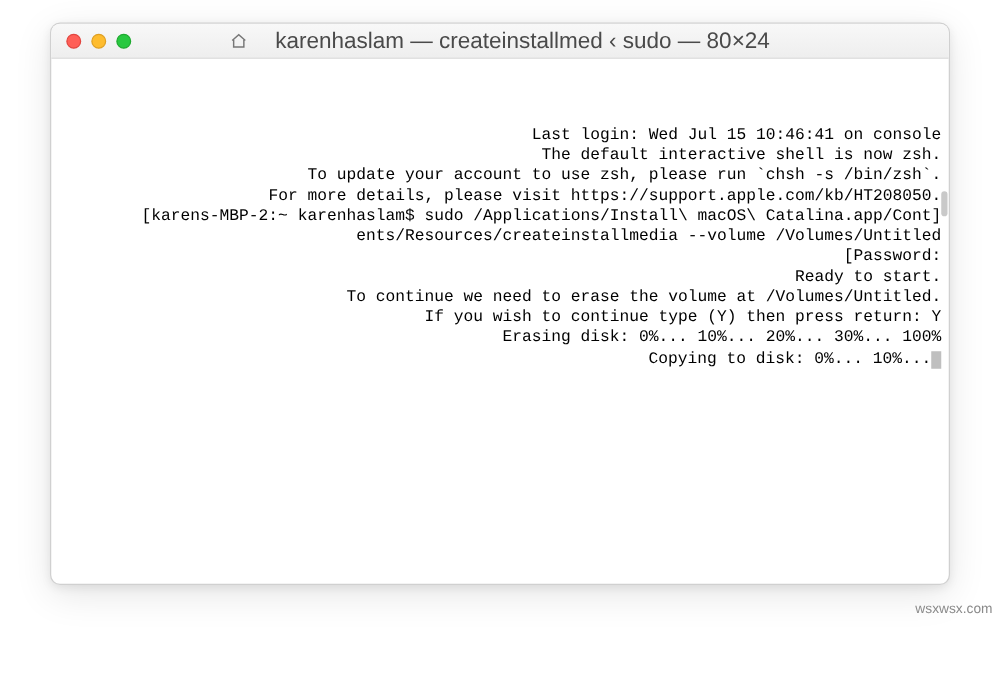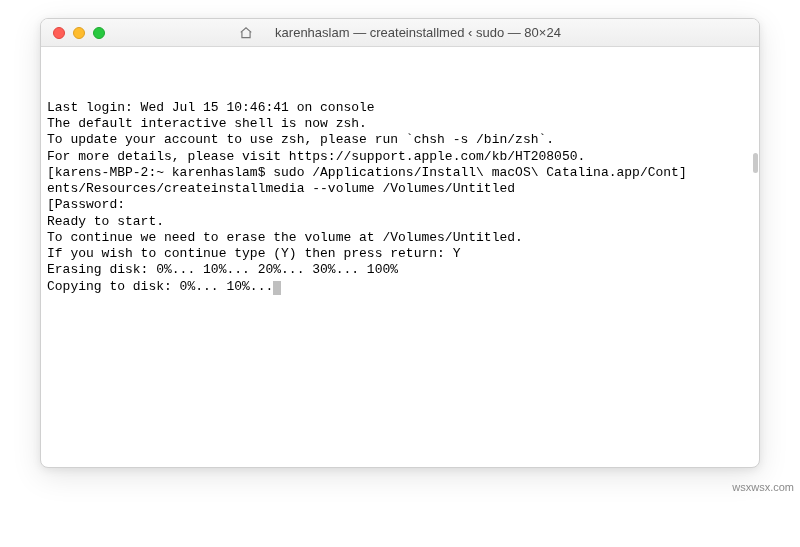--- a/index.html
+++ b/index.html
@@ -48,34 +48,35 @@
     .tl.max   { background: #28c840; border: 0.5px solid #1faa30; }
     .title-wrap {
       position: absolute;
       left: 0; right: 0;
       display: flex;
       align-items: center;
       justify-content: center;
       gap: 22px;
       pointer-events: none;
       color: #4a4a4a;
-      font-size: 13px;
+      font-size: 18px;
     }
     .title-wrap .folder-icon svg { display: block; }
     .title-text { font-weight: 400; }
     .terminal {
       flex: 1 1 auto;
       padding: 4px 6px;
       font-family: "Menlo", "Monaco", "Courier New", monospace;
       font-size: 13px;
       line-height: 1.25;
       color: #000;
       white-space: pre-wrap;
       word-break: break-all;
       position: relative;
+      text-align: right;
     }
     .cursor {
       display: inline-block;
       width: 8px;
       height: 14px;
       background: #bfbfbf;
       vertical-align: text-bottom;
       margin-bottom: -1px;
     }
     .scroll-thumb {

